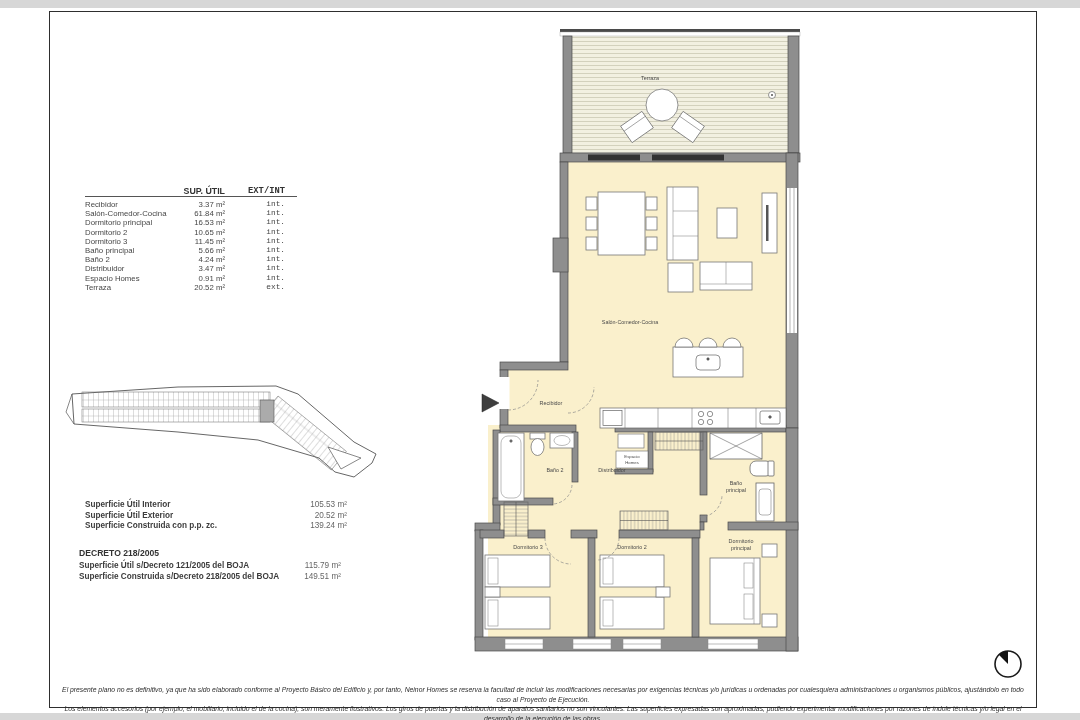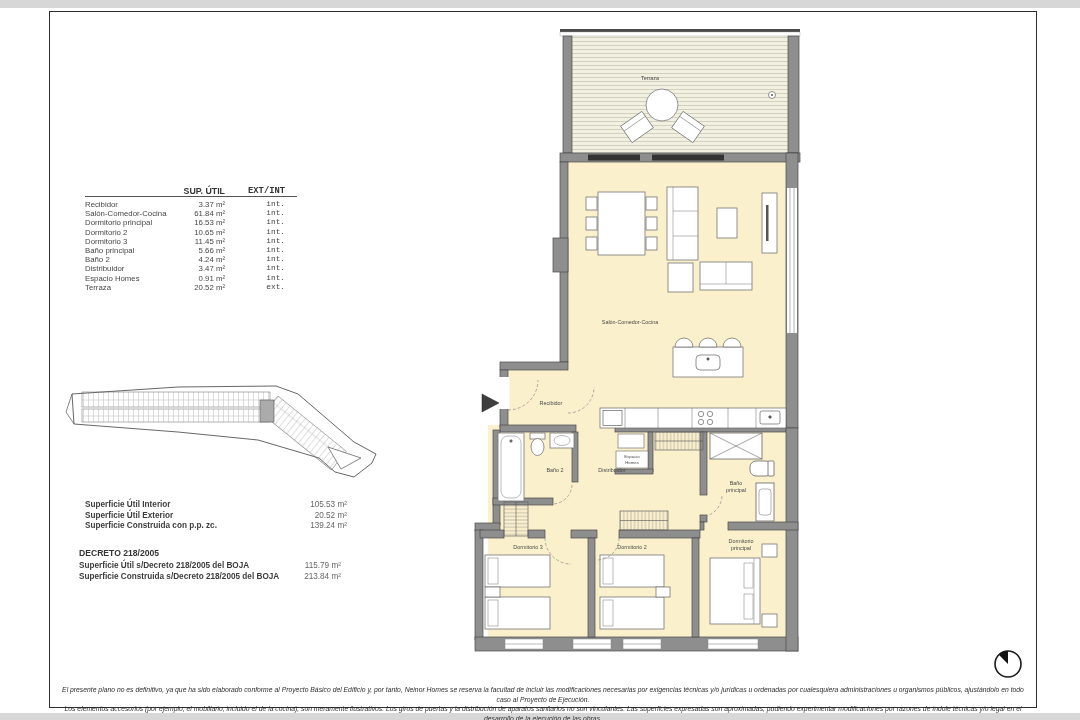--- a/index.html
+++ b/index.html
@@ -143,26 +143,26 @@
       </div>
     <div class="sum-row">
         <span class="lbl">Superficie Construida con p.p. zc.</span>
         <span class="val">139.24 m²</span>
       </div>
   </div>
 
   <div class="decreto">
     <div class="dec-head">DECRETO 218/2005</div>
     <div class="sum-row">
-        <span class="lbl">Superficie Útil s/Decreto 218/2005 del BOJA</span>
+        <span class="lbl">Superficie Útil s/Decreto 121/2005 del BOJA</span>
         <span class="val">115.79 m²</span>
       </div>
     <div class="sum-row">
         <span class="lbl">Superficie Construida s/Decreto 218/2005 del BOJA</span>
-        <span class="val">213.84 m²</span>
+        <span class="val">149.51 m²</span>
       </div>
   </div>
 
   <div class="planwrap">
   <svg width="390" height="650" viewBox="0 0 390 650">
     <defs>
       <pattern id="deck" width="6" height="4" patternUnits="userSpaceOnUse">
         <rect width="6" height="4" fill="#f2f0e1"></rect>
         <path d="M0,0.5 H6" stroke="#ccc9b4" stroke-width="0.8"></path>
       </pattern>

